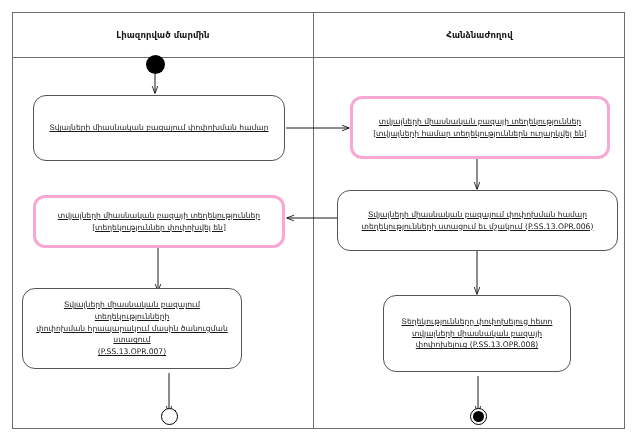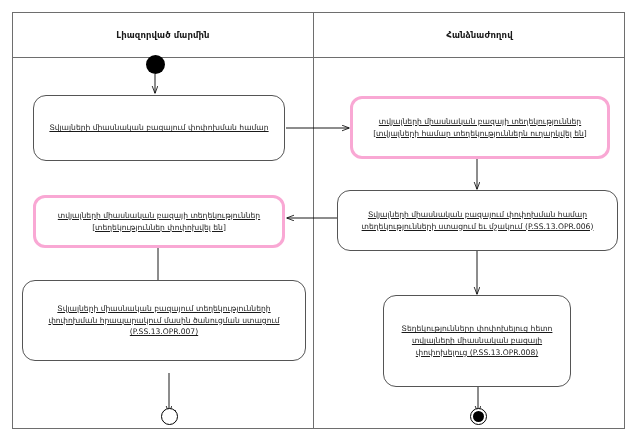--- a/index.html
+++ b/index.html
@@ -195,29 +195,29 @@
     </div>
   </div>
 
   <div class="node object" style="left:33px; top:195px; width:252px; height:53px;">
     <div>
       <span class="txt">տվյալների միասնական բազայի տեղեկություններ</span>
       <span class="txt">[տեղեկություններ փոփոխվել են]</span>
     </div>
   </div>
 
-  <div class="node action" style="left:22px; top:280px; width:284px; height:81px;">
+  <div class="node action" style="left:22px; top:288px; width:220px; height:81px;">
     <div>
       <span class="txt">Տվյալների միասնական բազայում տեղեկությունների</span>
       <span class="txt">փոփոխման հրապարակում մասին ծանուցման ստացում</span>
       <span class="txt">(P.SS.13.OPR.007)</span>
     </div>
   </div>
 
-  <div class="node action" style="left:383px; top:295px; width:188px; height:92px;">
+  <div class="node action" style="left:383px; top:295px; width:188px; height:77px;">
     <div>
       <span class="txt">Տեղեկությունները փոփոխելուց հետո</span>
       <span class="txt">տվյալների միասնական բազայի</span>
       <span class="txt">փոփոխելուց (P.SS.13.OPR.008)</span>
     </div>
   </div>
 
   <div class="ctrl final-flow" style="left:161px; top:407.5px;"></div>
 
   <div class="ctrl final-activity" style="left:470px; top:407.5px;">

